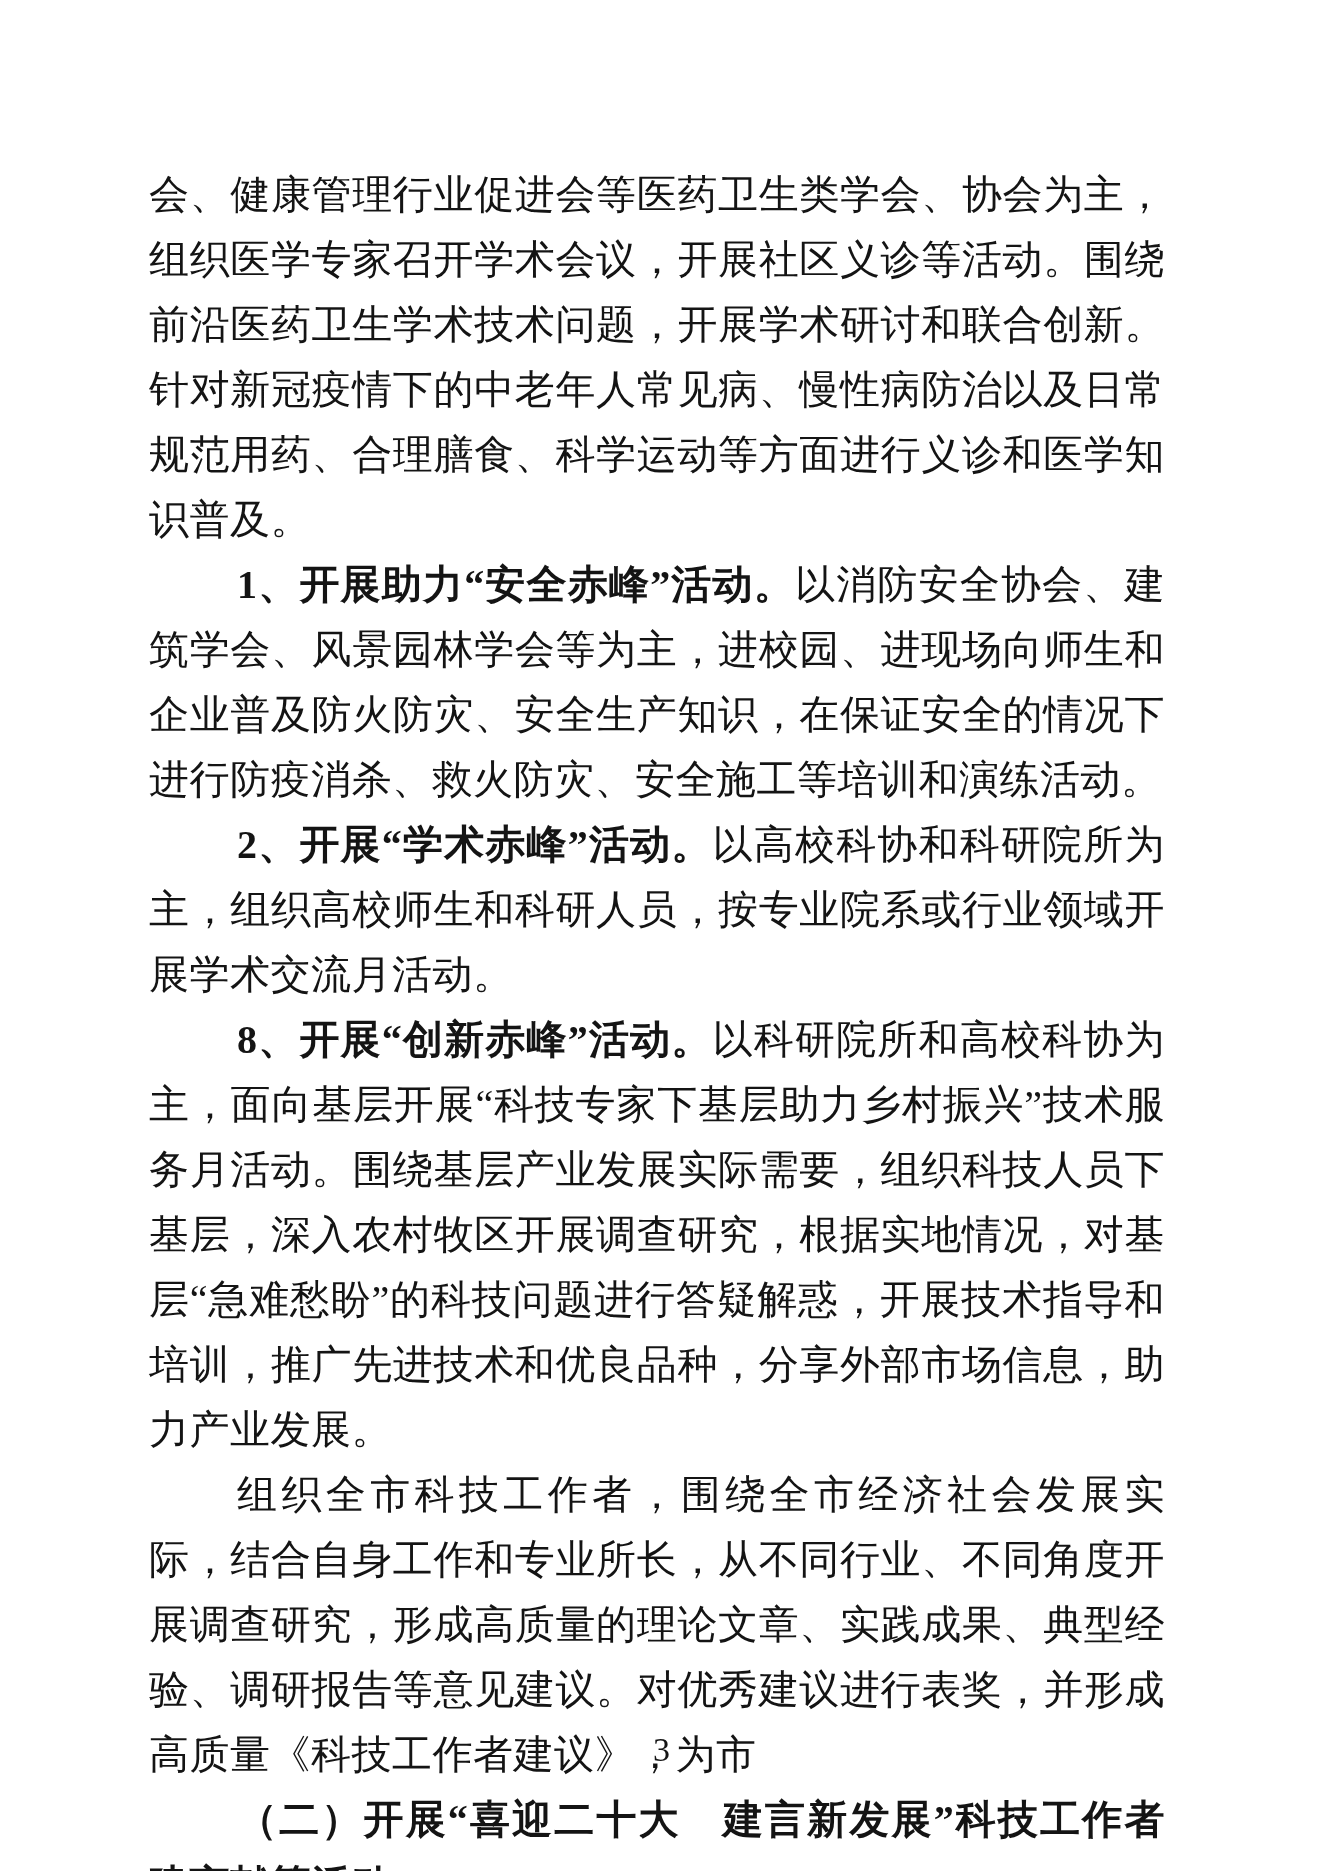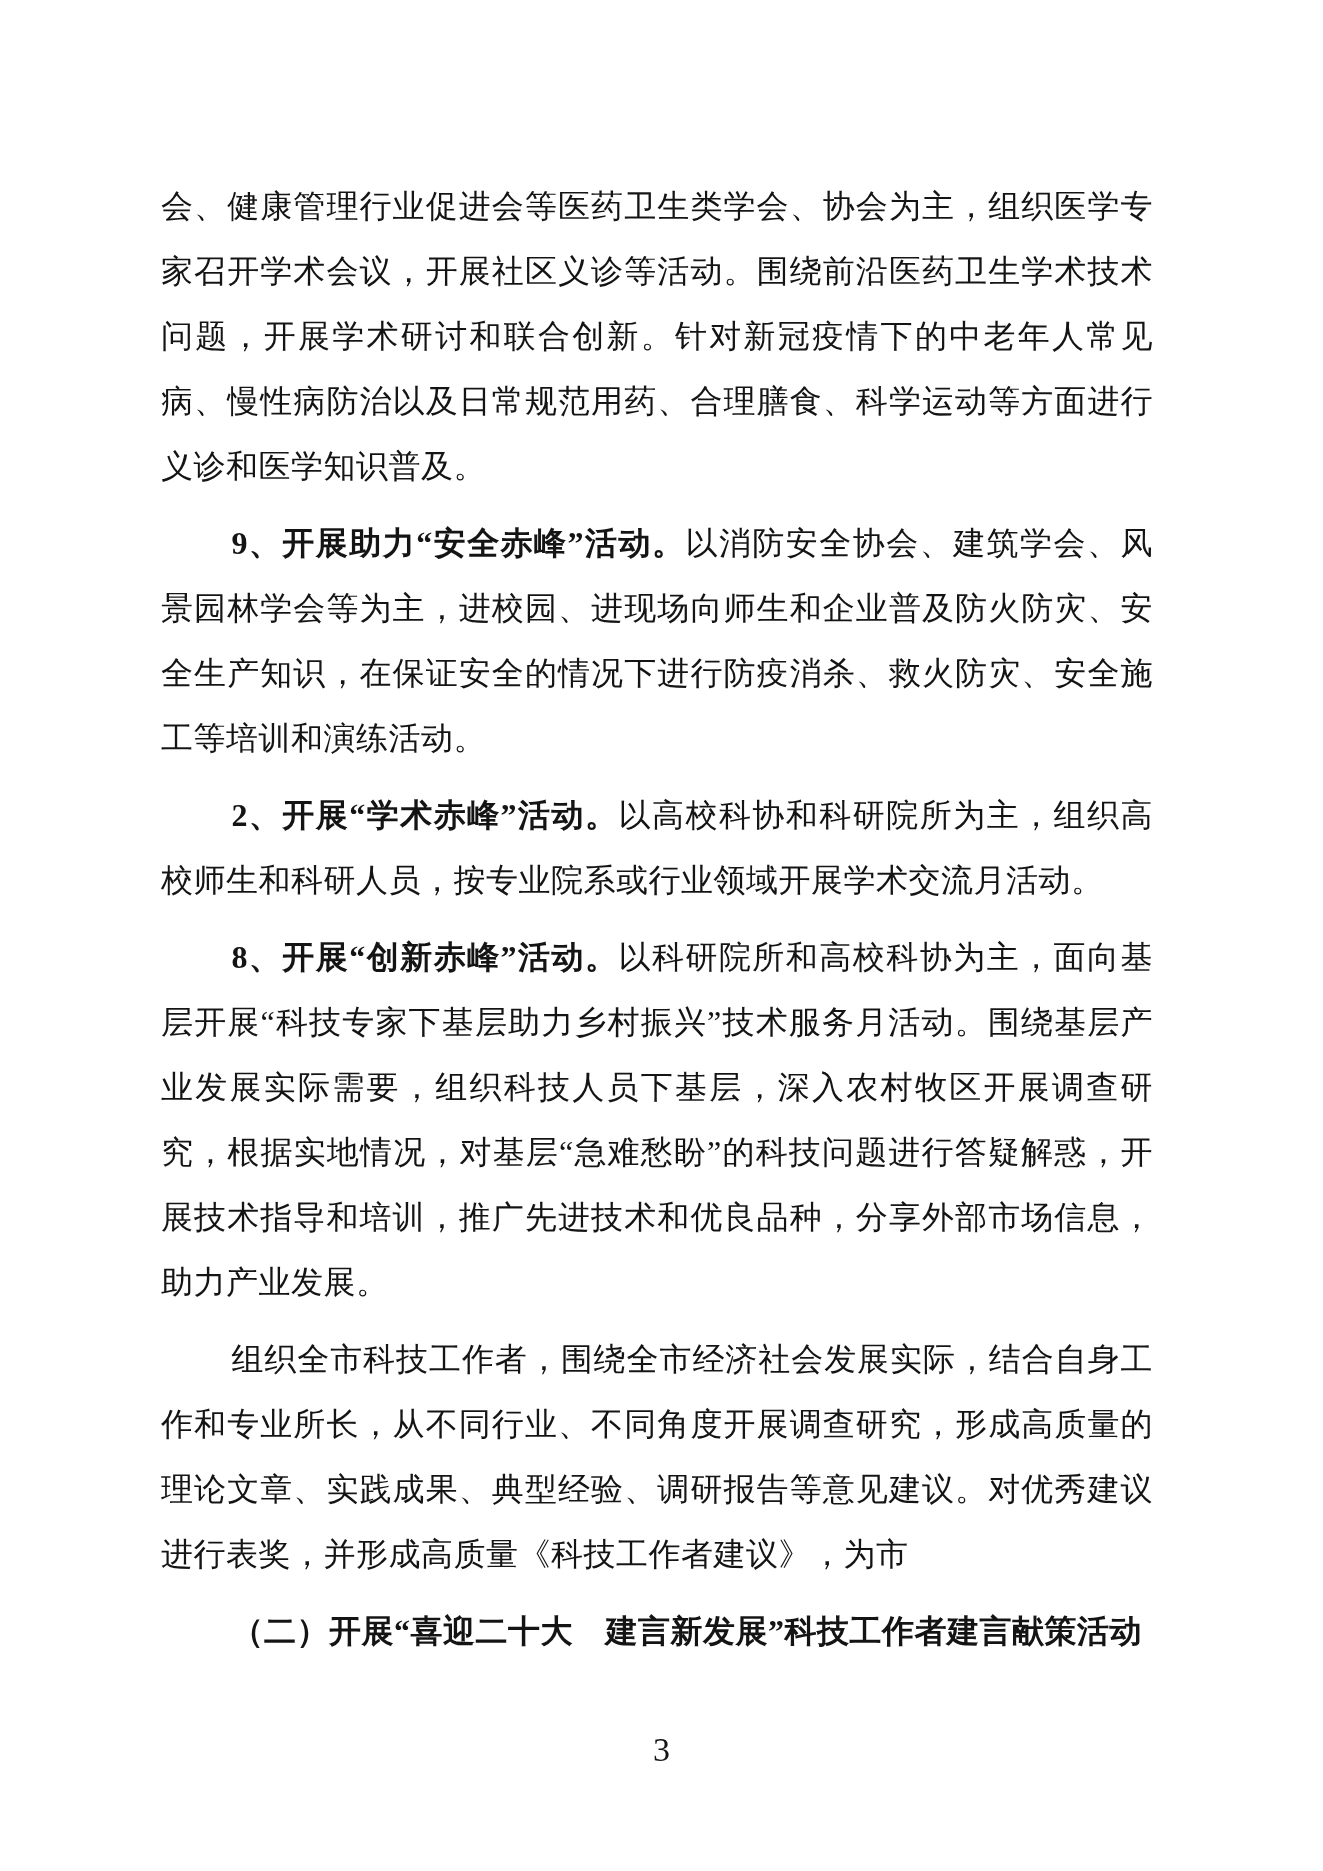--- a/index.html
+++ b/index.html
@@ -16,23 +16,23 @@
     font-family: "Liberation Serif", "DejaVu Serif", serif;
     color: #141414;
   }
   .content {
     position: absolute;
     left: 149px;
     top: 162px;
     width: 1016px;
   }
   .para {
-    margin: 12px;
+    margin: 0;
     padding: 0;
-    font-size: 32px;
+    font-size: 40px;
     line-height: 65px;
     text-align: justify;
     text-justify: inter-character;
     text-indent: 2.2em;
     letter-spacing: 0.5px;
   }
   .para.no-indent {
     text-indent: 0;
   }
   .lead {
@@ -53,21 +53,21 @@
   }
 </style>
 </head>
 <body>
 
 <div class="page">
   <div class="content">
 
     <p class="para no-indent"><span class="lead"></span><span>会、健康管理行业促进会等医药卫生类学会、协会为主，组织医学专家召开学术会议，开展社区义诊等活动。围绕前沿医药卫生学术技术问题，开展学术研讨和联合创新。针对新冠疫情下的中老年人常见病、慢性病防治以及日常规范用药、合理膳食、科学运动等方面进行义诊和医学知识普及。</span></p>
 
-    <p class="para"><span class="lead">9、开展助力“安全赤峰”活动。</span><span>以消防安全协会、建筑学会、风景园林学会等为主，进校园、进现场向师生和企业普及防火防灾、安全生产知识，在保证安全的情况下进行防疫消杀、救火防灾、安全施工等培训和演练活动。</span></p>
+    <p class="para"><span class="lead">1、开展助力“安全赤峰”活动。</span><span>以消防安全协会、建筑学会、风景园林学会等为主，进校园、进现场向师生和企业普及防火防灾、安全生产知识，在保证安全的情况下进行防疫消杀、救火防灾、安全施工等培训和演练活动。</span></p>
 
     <p class="para"><span class="lead">2、开展“学术赤峰”活动。</span><span>以高校科协和科研院所为主，组织高校师生和科研人员，按专业院系或行业领域开展学术交流月活动。</span></p>
 
     <p class="para"><span class="lead">8、开展“创新赤峰”活动。</span><span>以科研院所和高校科协为主，面向基层开展“科技专家下基层助力乡村振兴”技术服务月活动。围绕基层产业发展实际需要，组织科技人员下基层，深入农村牧区开展调查研究，根据实地情况，对基层“急难愁盼”的科技问题进行答疑解惑，开展技术指导和培训，推广先进技术和优良品种，分享外部市场信息，助力产业发展。</span></p>
 
     <p class="para"><span class="lead"></span><span>组织全市科技工作者，围绕全市经济社会发展实际，结合自身工作和专业所长，从不同行业、不同角度开展调查研究，形成高质量的理论文章、实践成果、典型经验、调研报告等意见建议。对优秀建议进行表奖，并形成高质量《科技工作者建议》，为市</span></p>
 
     <p class="para heading"><span class="lead">（二）开展“喜迎二十大　建言新发展”科技工作者建言献策活动</span><span></span></p>
 
   </div>

